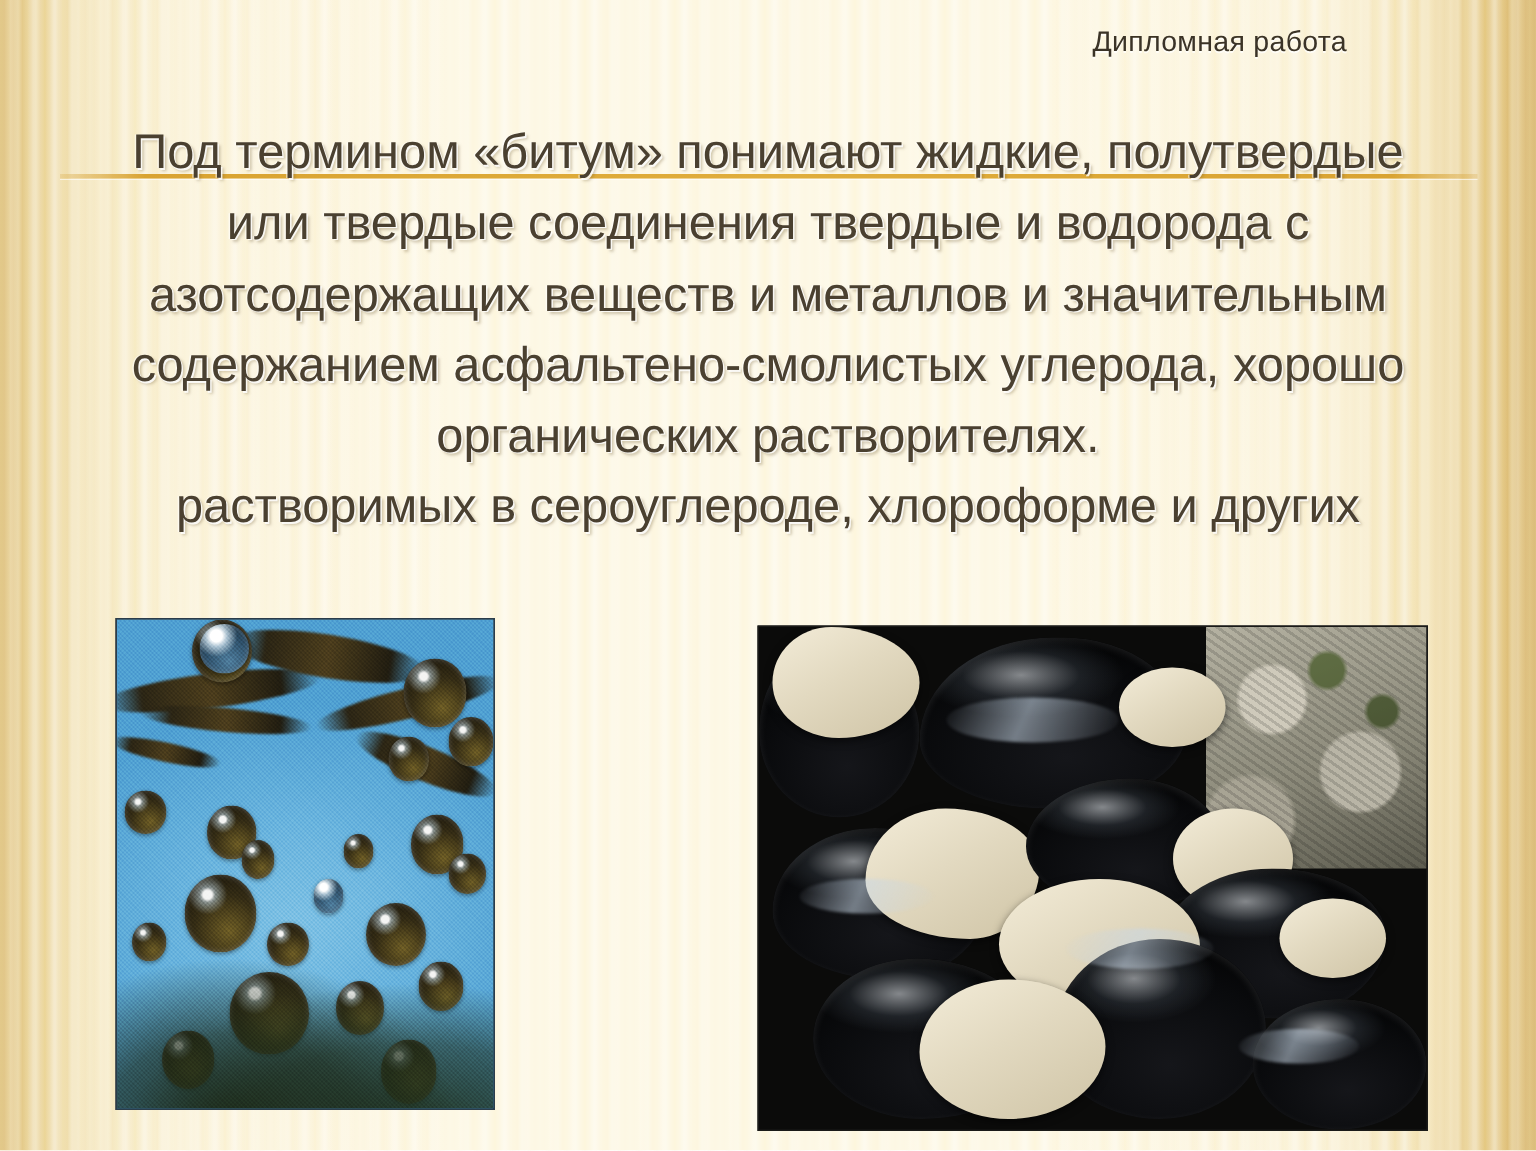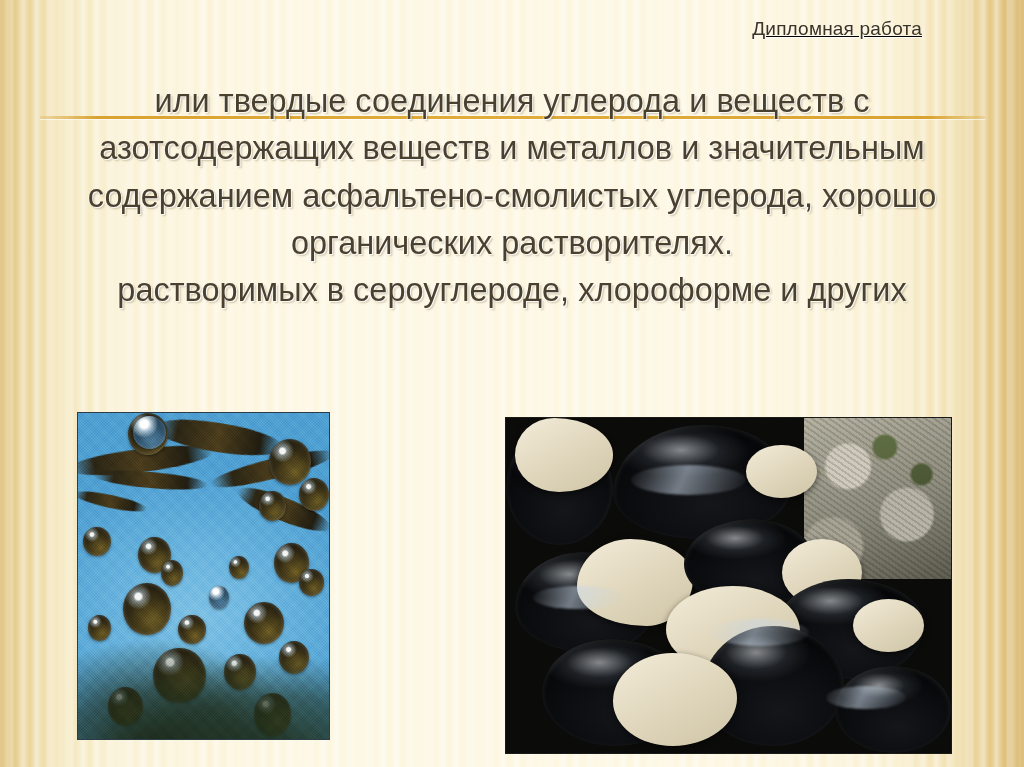--- a/index.html
+++ b/index.html
@@ -45,22 +45,21 @@
       rgba(255,255,255,0.35) 7px,
       rgba(255,255,255,0.0) 15px);
     pointer-events:none;
   }
 
   
   #header {
     position:absolute;
     top:18px; left:0; right:40px;
     text-align:right;
-    padding-right:62px;
-    text-decoration:underline;
+    padding-right:86px;
   }
   #header-title {
     font-size:19px;
     color:#3b3326;
     letter-spacing:0.2px;
     text-shadow:0 1px 0 rgba(255,255,255,0.75);
   }
 
   
   #divider {
@@ -217,21 +216,22 @@
 
   <div id="sheen"></div>
 
   <div id="header">
     <span id="header-title">Дипломная работа</span>
   </div>
 
   <div id="divider"></div>
 
   <div id="body-text">
-    <span class="ln">или твердые соединения углерода и веществ с</span>
+    <span class="ln">Под термином «битум» понимают жидкие, полутвердые</span>
+    <span class="ln">или твердые соединения твердые и водорода с</span>
     <span class="ln">азотсодержащих веществ и металлов и значительным</span>
     <span class="ln">содержанием асфальтено-смолистых углерода, хорошо</span>
     <span class="ln">органических растворителях.</span>
     <span class="ln">растворимых в сероуглероде, хлороформе и других</span>
   </div>
 
   <div id="photo-oil" class="photo" title="Капли битума на синей водной поверхности">
     <div class="oil-base"></div>
 
     <div class="streak" style="left:-4%;  top:11%; width:58%; height:7%;  transform:rotate(-7deg);"></div>

